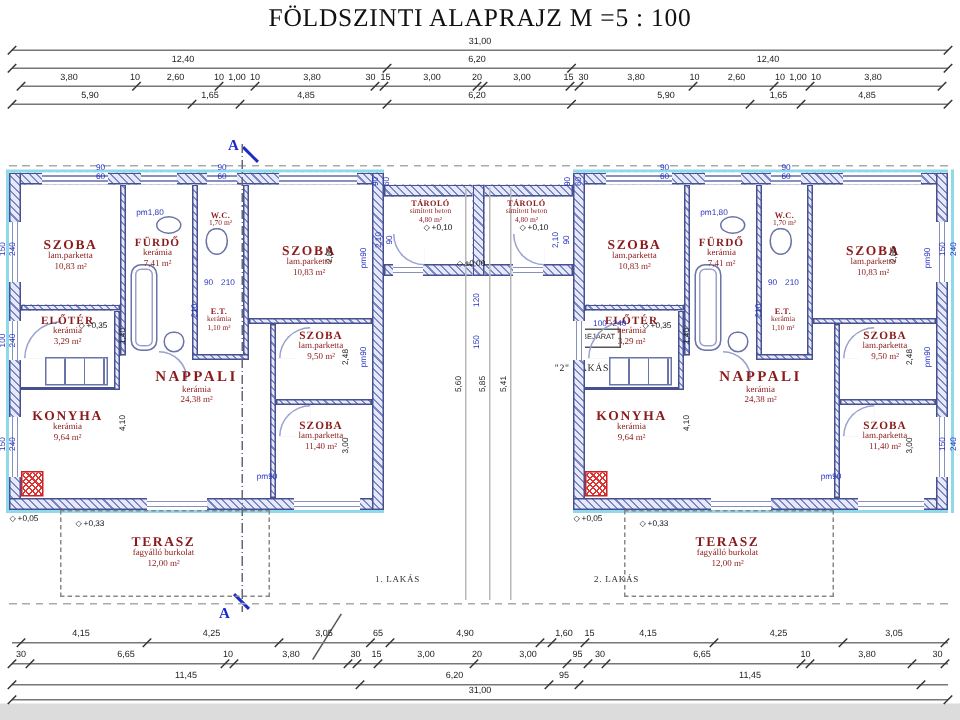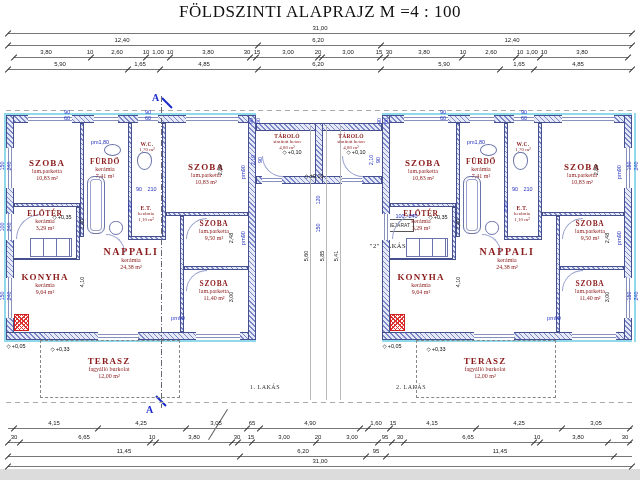--- a/index.html
+++ b/index.html
@@ -45,21 +45,21 @@
   .flag-bottom .flagline{top:-4px;transform:rotate(45deg)}
   .bejarat{position:absolute;left:384px;top:219px;width:28px;height:11px;border:1px solid #555;font-family:"Liberation Sans",sans-serif;font-size:5px;line-height:11px;text-align:center;color:#333;background:#fff}
   .unit2entry{position:absolute;left:362px;top:242px;width:52px;font-size:6.5px;letter-spacing:.5px;text-align:center;color:#222}
   .unitlbl{position:absolute;font-size:6px;letter-spacing:.5px;color:#333}
   .u1{left:250px;top:384px}.u2{left:396px;top:384px}
 </style>
 </head>
 <body>
 
 <div id="plan">
-  <div class="title">FÖLDSZINTI ALAPRAJZ M =4 : 100</div>
+  <div class="title">FÖLDSZINTI ALAPRAJZ M =5 : 100</div>
 
   <div class="flag flag-top" style="left:152px;top:92px">
     <span>A</span>
     <i class="flagline"></i>
   </div>
   <div class="flag flag-bottom" style="left:146px;top:404px">
     <span>A</span>
     <i class="flagline"></i>
   </div>
 

